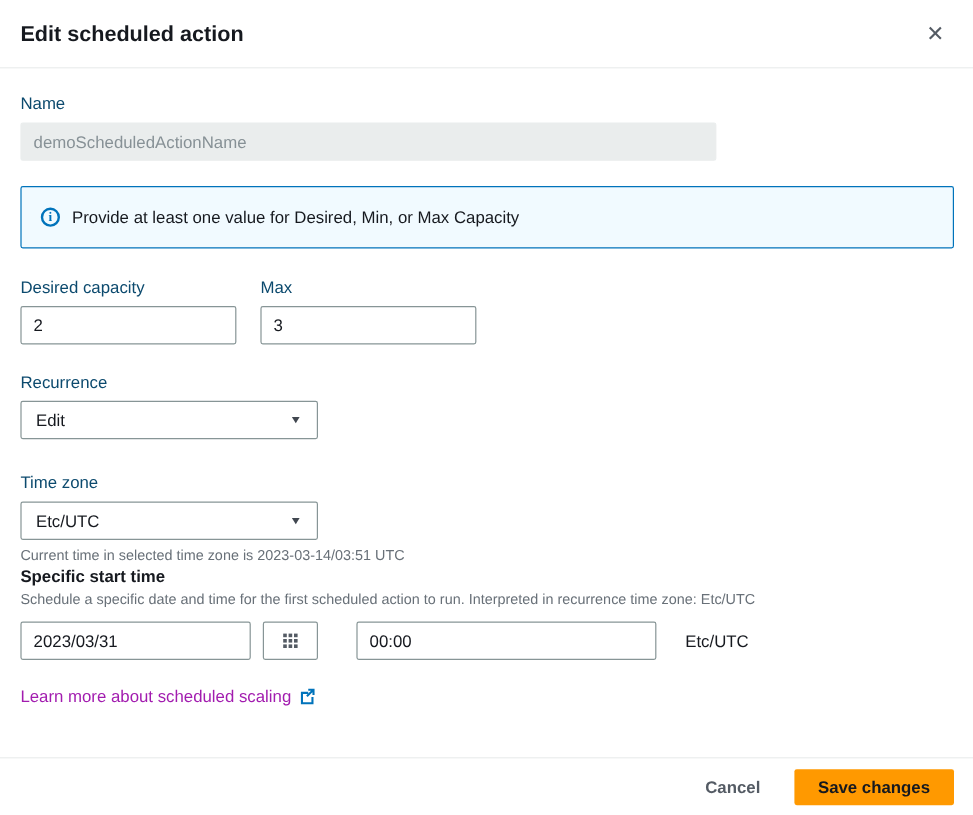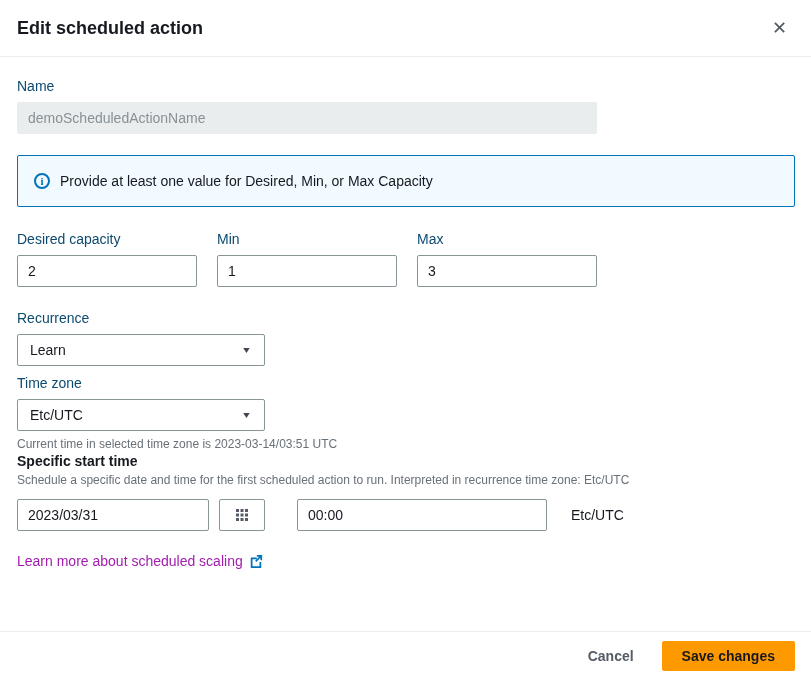--- a/index.html
+++ b/index.html
@@ -90,21 +90,21 @@
     width: 248px; height: 32px;
     border: 1px solid #879596;
     border-radius: 2px;
     background: #ffffff;
     display: flex; align-items: center; justify-content: space-between;
     padding: 0 12px;
     cursor: pointer;
   }
   .select-value { font-size: 14px; color: #16191f; }
   .select-caret { font-size: 11px; color: #414750; transform: scaleY(0.8); }
-  .recurrence-section { margin-bottom: 9px; }
+  .recurrence-section { margin-bottom: 28px; }
   .timezone-section { margin-bottom: 2px; }
   .helper-text {
     font-size: 12px; color: #687078;
     margin-top: 6px;
   }
   
   .start-time-section { margin-bottom: 22px; }
   .section-label {
     font-size: 14px; font-weight: 700; color: #16191f;
     margin-bottom: 4px;
@@ -187,34 +187,30 @@
       <span class="alert-text">Provide at least one value for Desired, Min, or Max Capacity</span>
     </div>
 
     
     <div class="capacity-row">
       <div class="capacity-field">
         <label class="field-label">Desired capacity</label>
         <input class="text-input" type="text" value="2" style="">
       </div>
       <div class="capacity-field">
-        <label class="field-label">Min</label>
-        <input class="text-input" type="text" value="1" style="">
-      </div>
-      <div class="capacity-field">
         <label class="field-label">Max</label>
         <input class="text-input" type="text" value="3" style="">
       </div>
     </div>
 
     
     <div class="recurrence-section">
       <label class="field-label">Recurrence</label>
       <div class="select-box">
-        <span class="select-value">Learn</span>
+        <span class="select-value">Edit</span>
         <span class="select-caret">▼</span>
       </div>
     </div>
 
     
     <div class="timezone-section">
       <label class="field-label">Time zone</label>
       <div class="select-box">
         <span class="select-value">Etc/UTC</span>
         <span class="select-caret">▼</span>

